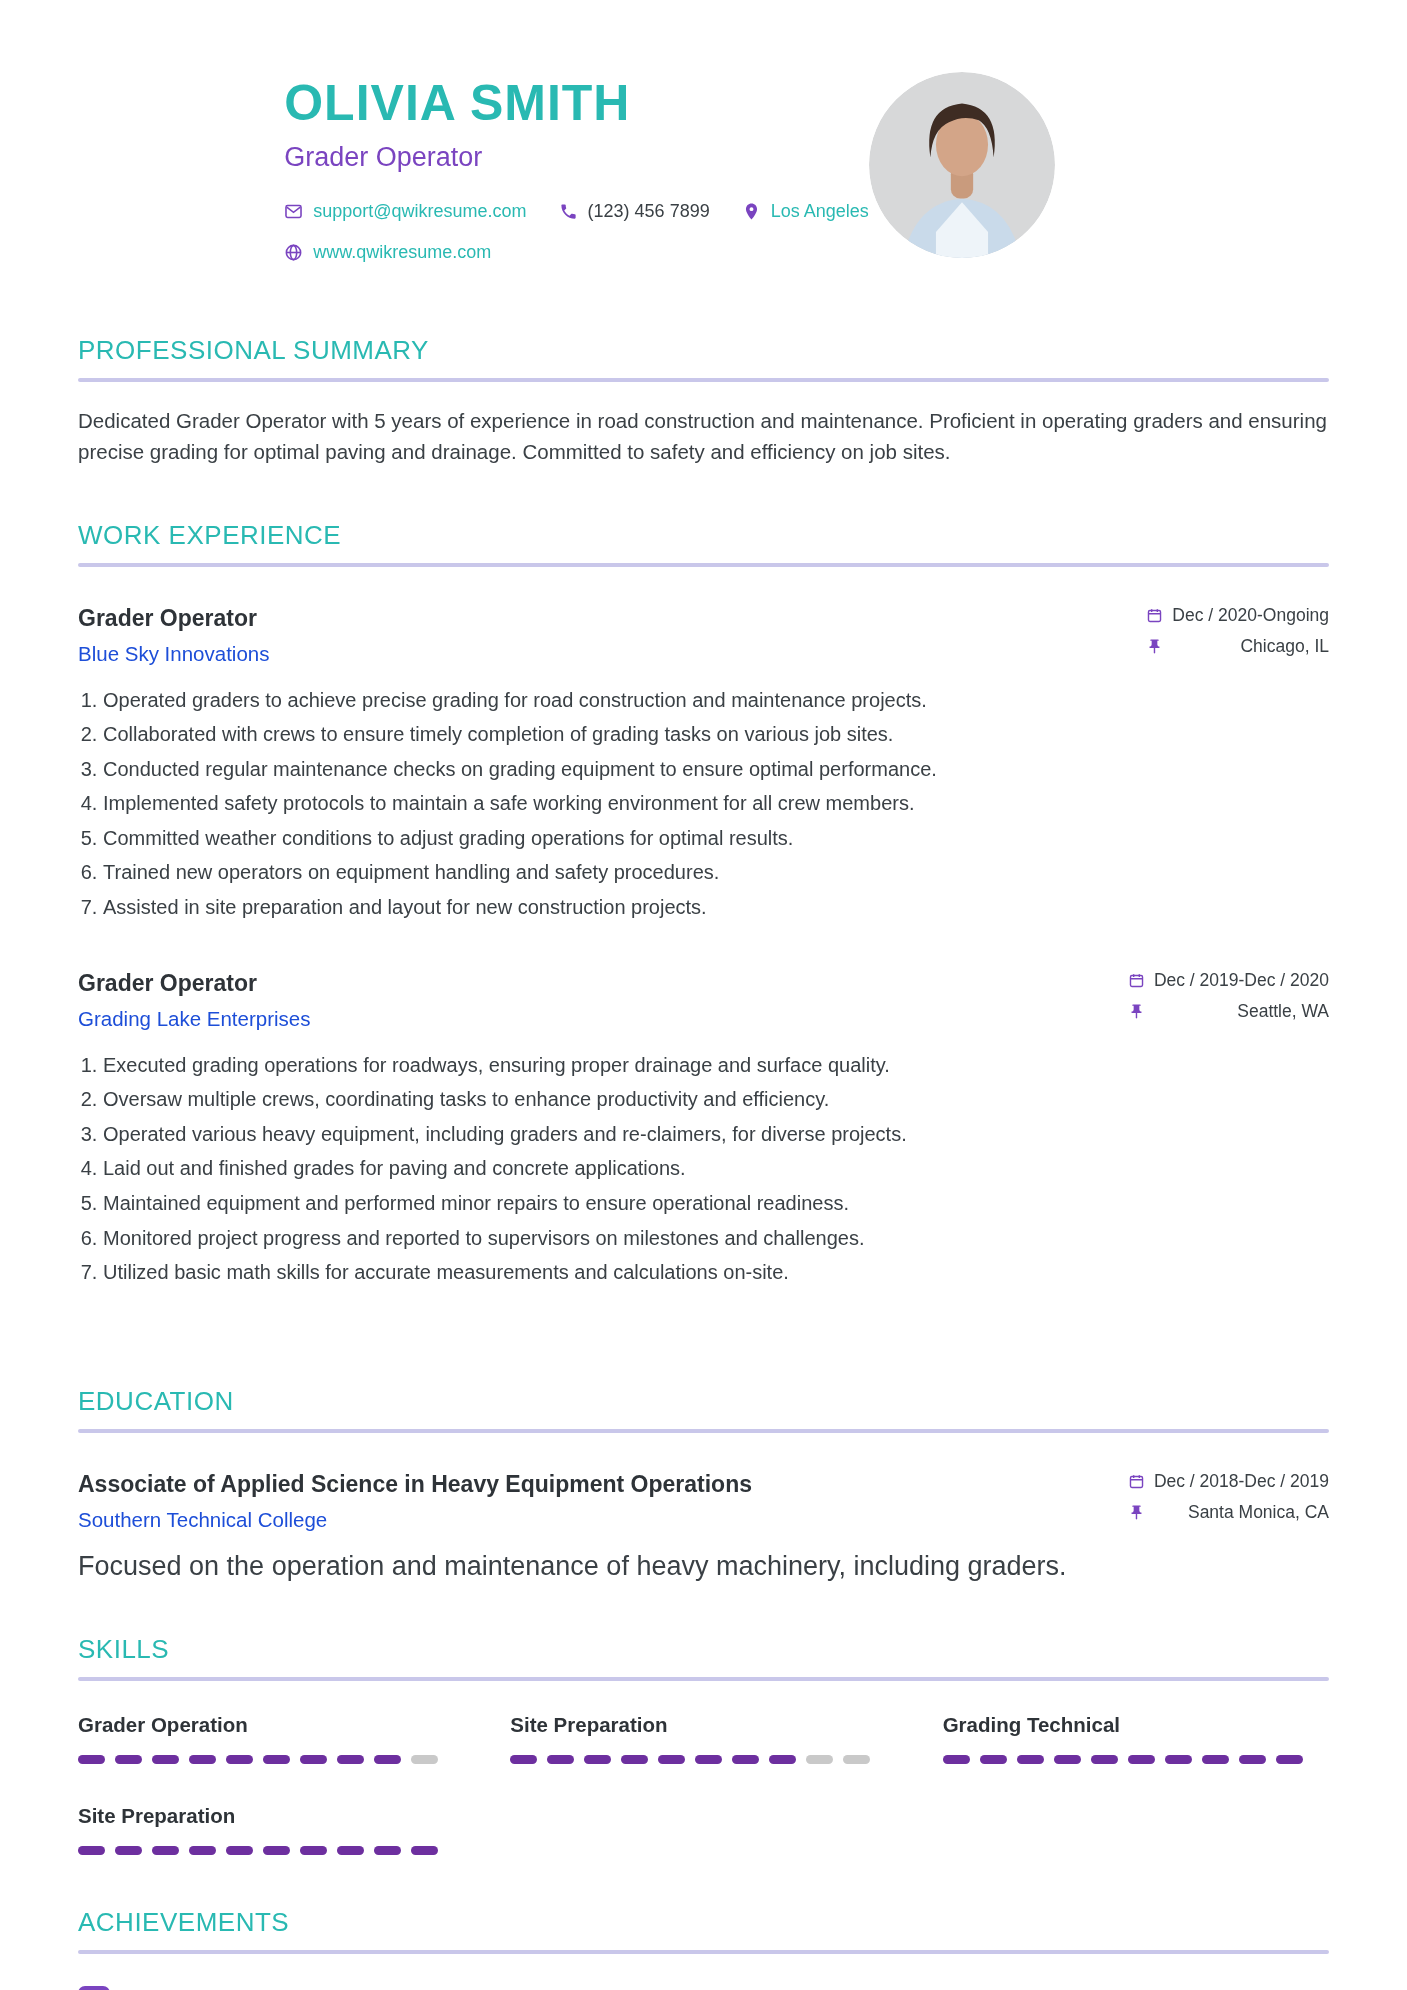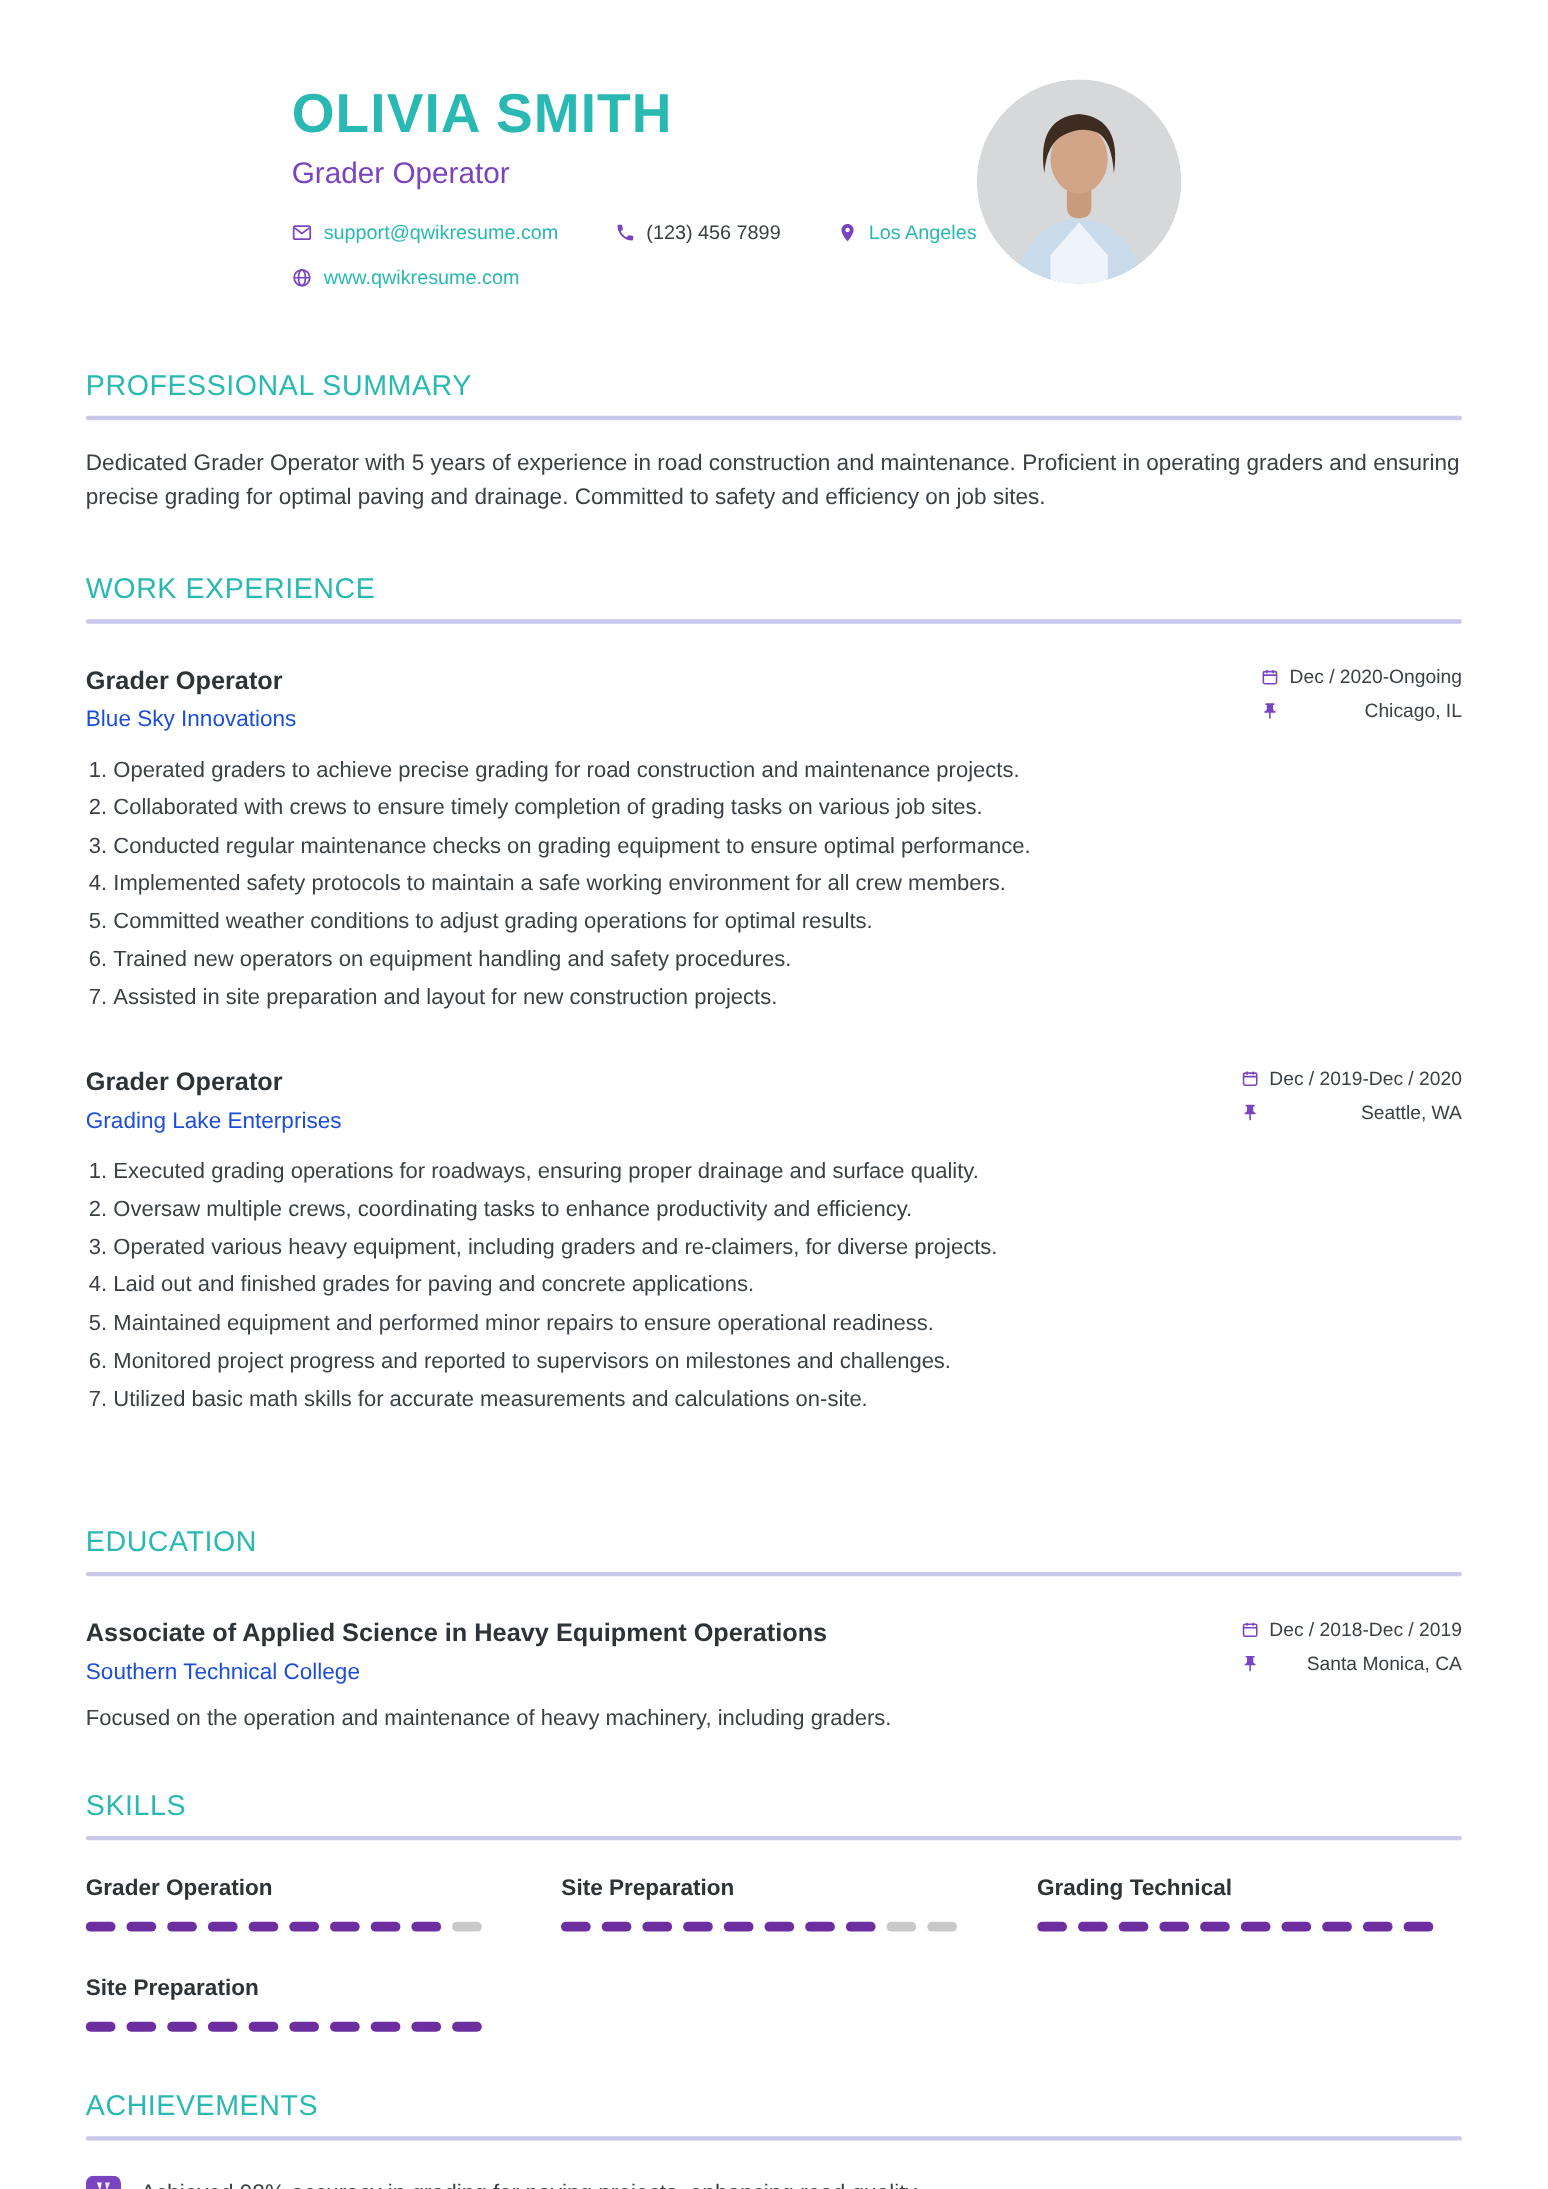--- a/index.html
+++ b/index.html
@@ -11,21 +11,21 @@
     padding:68px 78px 42px 78px;
     display:flex; flex-direction:column;
   }
 
   
   .header { display:flex; justify-content:center; align-items:flex-start; }
   .header-left { padding-top:6px; }
   .name { font-size:50px; font-weight:bold; color:#29b9b2; letter-spacing:1px; }
   .candidate-title { font-size:27px; color:#7a44c0; margin-top:10px; }
   .contact-rows { margin-top:28px; }
-  .contact-row { display:flex; align-items:center; gap:51px; margin-bottom:20px; }
+  .contact-row { display:flex; align-items:center; gap:32px; margin-bottom:20px; }
   .contact-item { display:flex; align-items:center; gap:10px; font-size:18px; cursor:pointer; }
   .contact-item .txt-teal { color:#29b9b2; }
   .contact-item .txt-dark { color:#3a4045; }
   .icon { display:inline-flex; color:#7a44c0; flex:0 0 auto; }
   .icon svg { width:19px; height:19px; }
 
   .avatar {
     width:186px; height:186px; border-radius:50%; overflow:hidden; flex:0 0 auto;
     margin-right:68px; margin-top:4px;
   }
@@ -45,21 +45,21 @@
   .entry-title { font-size:23px; font-weight:bold; color:#2e3338; }
   .entry-org { font-size:20.5px; color:#1d4ed8; margin-top:10px; }
   .entry-meta { text-align:right; font-size:17.5px; color:#3a4045; white-space:nowrap; }
   .meta-line { display:flex; justify-content:space-between; align-items:center; gap:9px; margin-bottom:10px; }
   .meta-line .icon svg { width:17px; height:17px; }
 
   ol.bullets { margin-top:20px; padding-left:25px; }
   ol.bullets li { font-size:20px; line-height:1.38; margin-bottom:7px; color:#3a4045; }
 
   .section-education { margin-top:92px; }
-  .edu-desc { margin-top:18px; font-size:20px; color:#3a4045; }
+  .edu-desc { margin-top:18px; font-size:27px; color:#3a4045; }
 
   
   .skills-grid { margin-top:32px; display:grid; grid-template-columns:repeat(3, 1fr); column-gap:46px; row-gap:40px; }
   .skill-name { font-size:20.5px; color:#2e3338;font-weight:bold; }
   .skill-bar { margin-top:18px; display:flex; gap:10px; }
   .seg { width:27px; height:9px; border-radius:5px; display:inline-block; }
   .seg.filled { background:#6d2f9f; }
   .seg.empty { background:#c9c9c9; }
 
   

